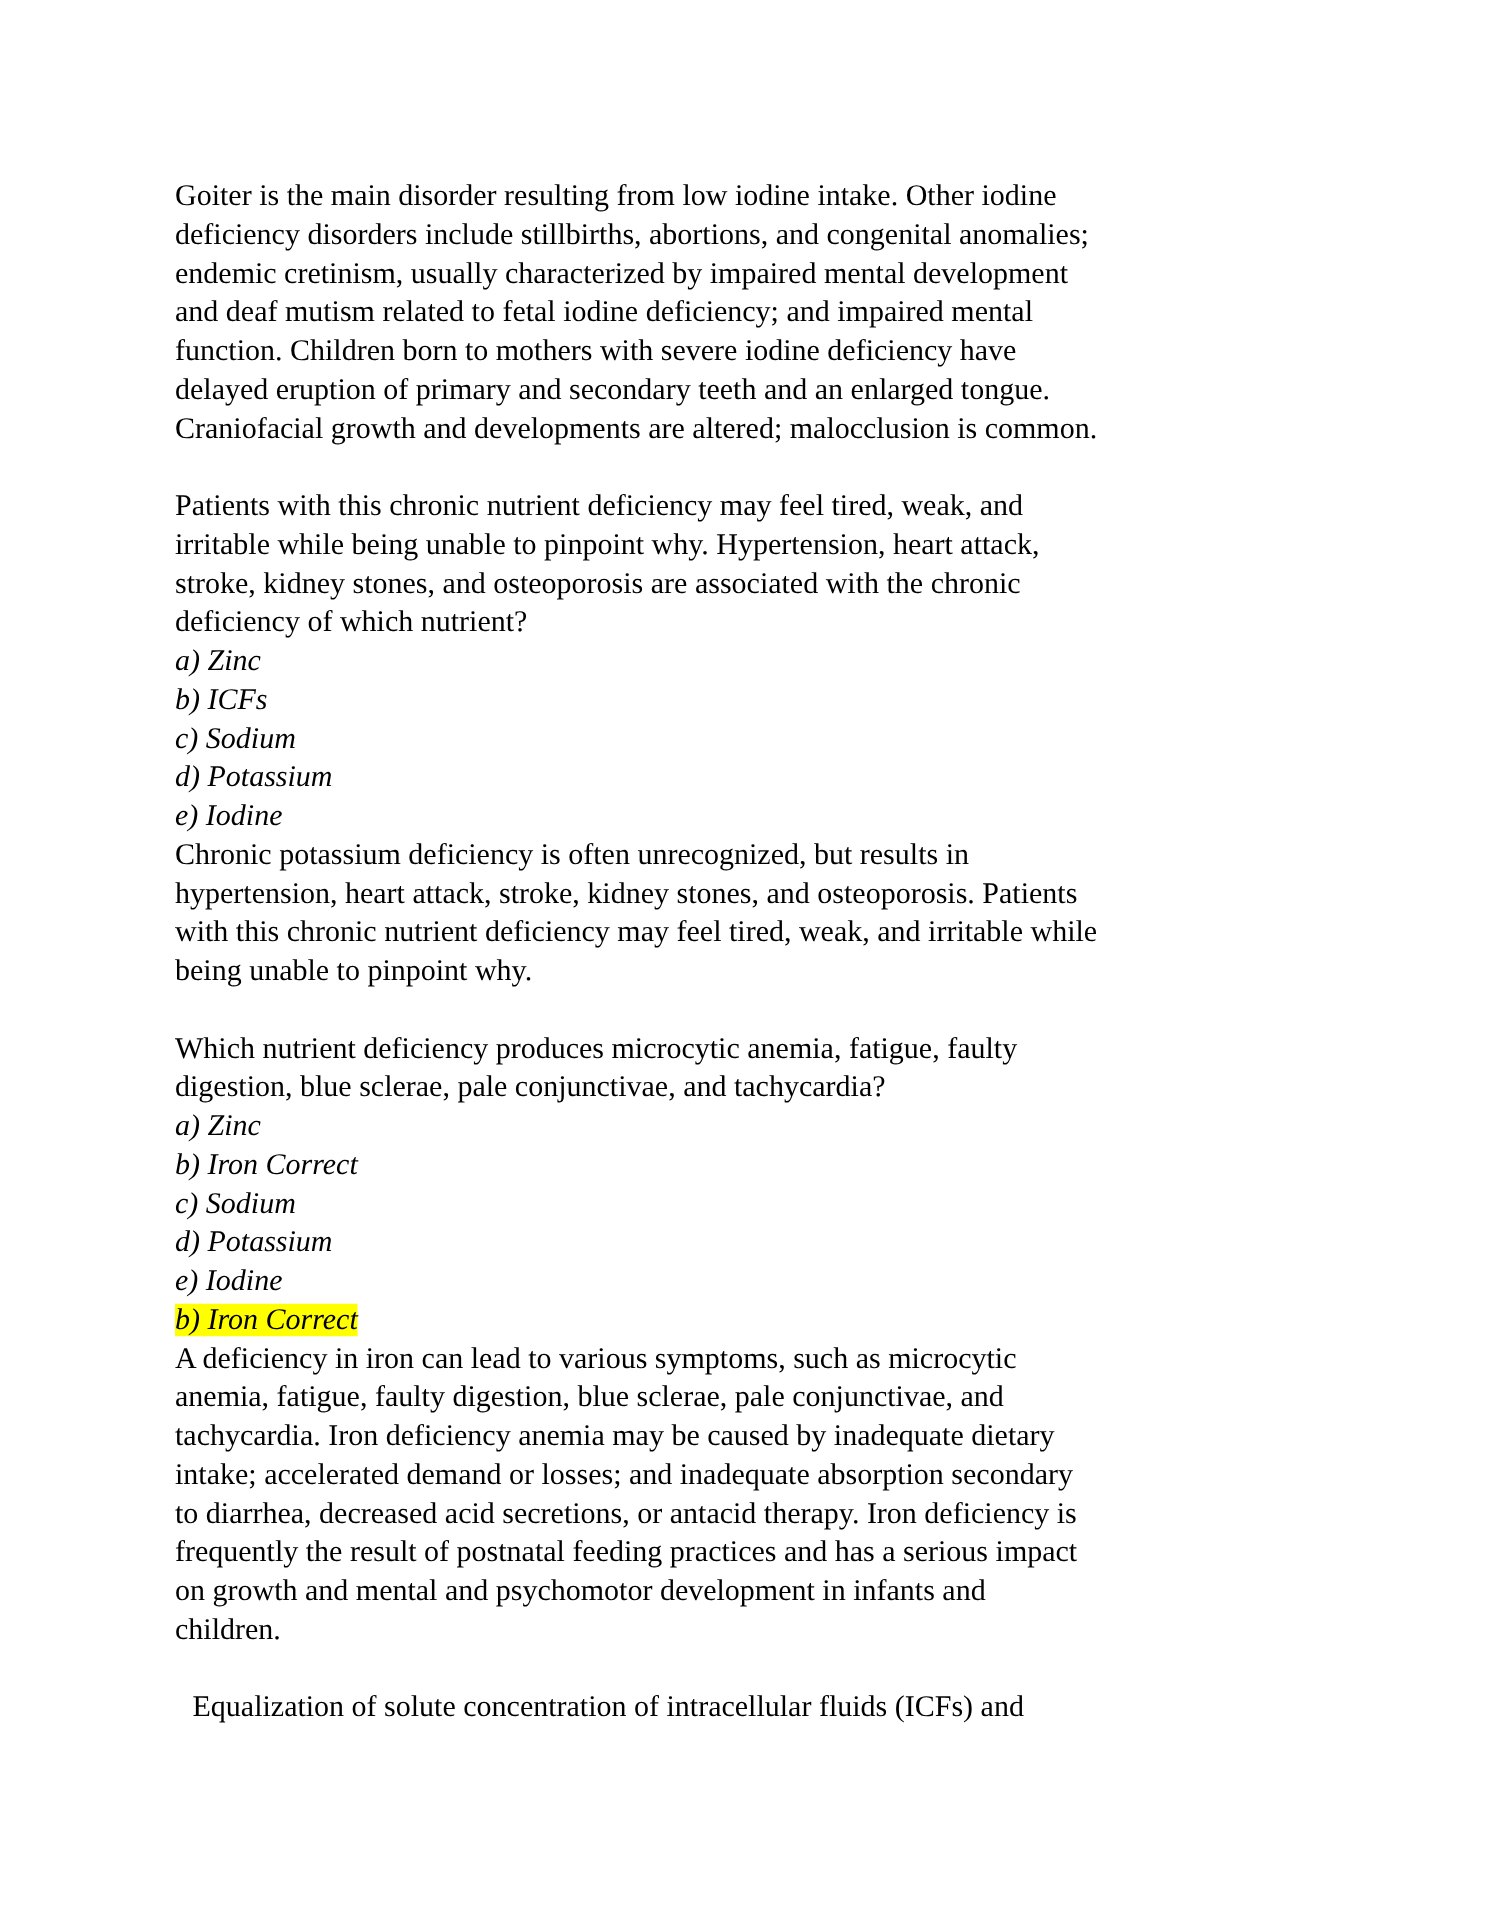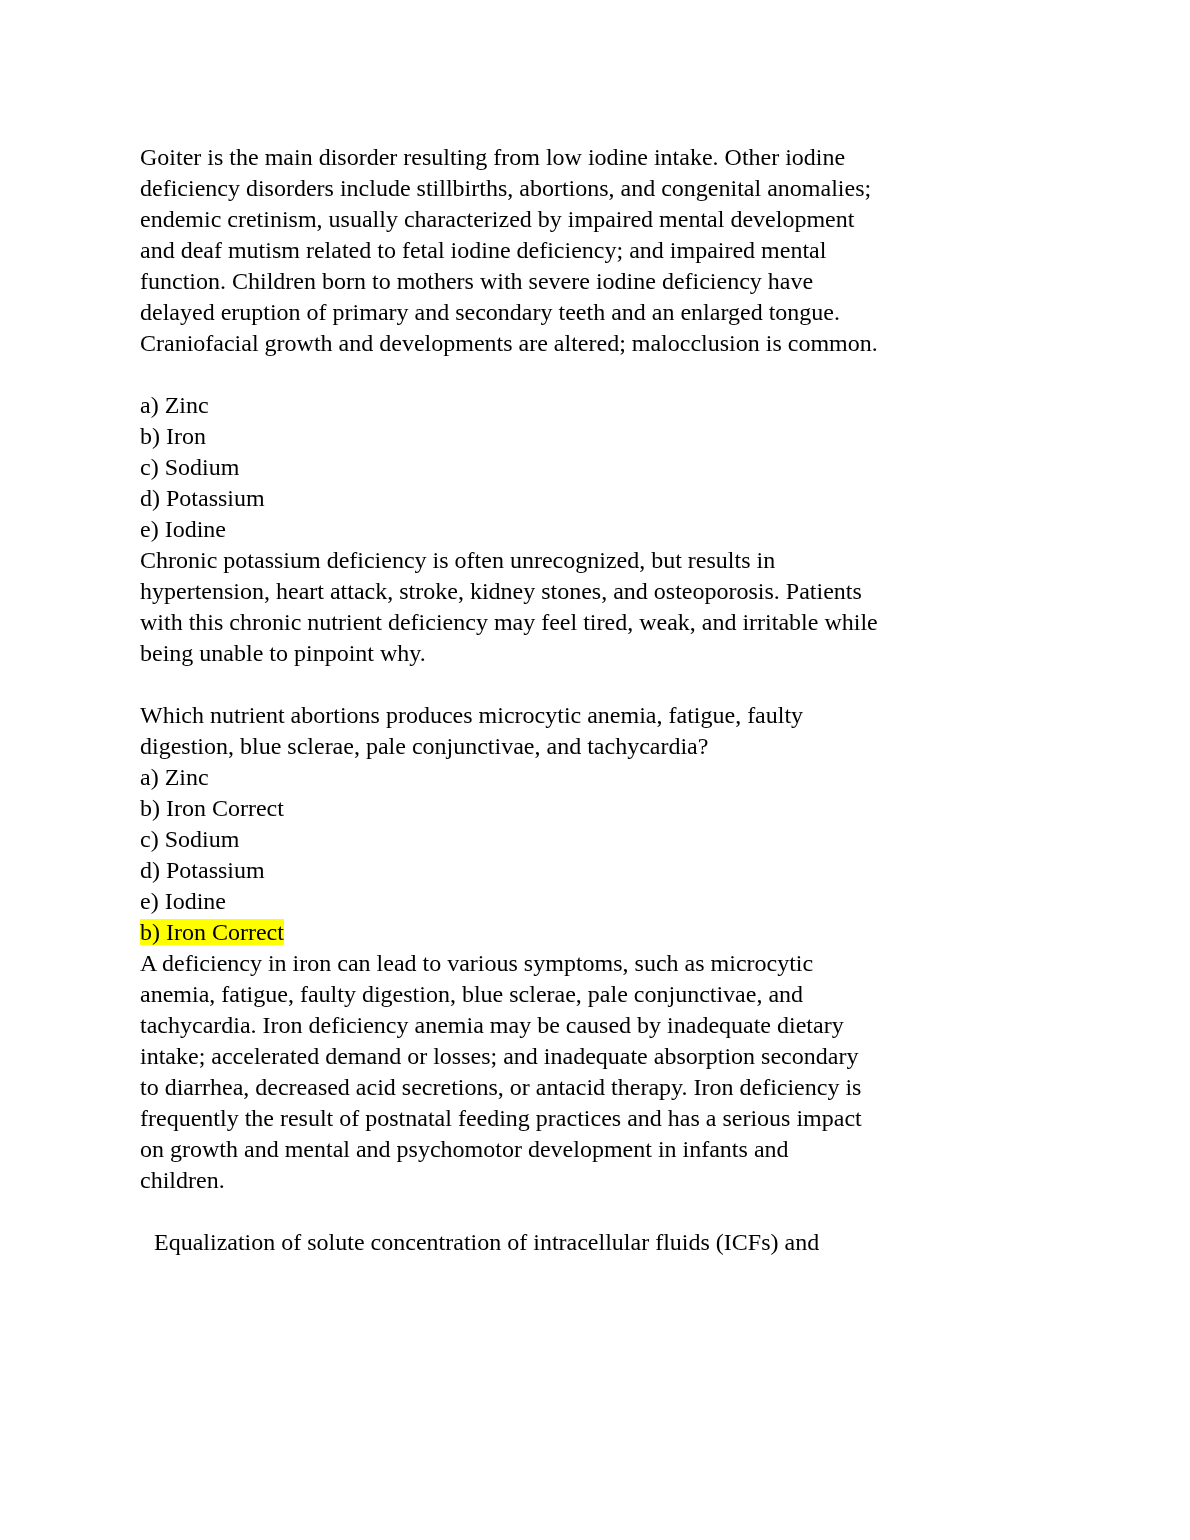--- a/index.html
+++ b/index.html
@@ -29,47 +29,49 @@
   .para,
   .prompt,
   .explanation {
     margin: 0;
     padding: 0;
   }
   .option,
   .answer-line {
     margin: 0;
     padding: 0;
+    font-style: italic;
   }
   .hl {
     background-color: #ffff00;
   }
 </style>
 </head>
 <body>
 
 <div class="page">
 
   <div class="block">
     <p class="para">Goiter is the main disorder resulting from low iodine intake. Other iodine deficiency disorders include stillbirths, abortions, and congenital anomalies; endemic cretinism, usually characterized by impaired mental development and deaf mutism related to fetal iodine deficiency; and impaired mental function. Children born to mothers with severe iodine deficiency have delayed eruption of primary and secondary teeth and an enlarged tongue. Craniofacial growth and developments are altered; malocclusion is common.</p>
   </div>
 
   <div class="block">
+    <p class="prompt">Patients with this chronic nutrient deficiency may feel tired, weak, and irritable while being unable to pinpoint why. Hypertension, heart attack, stroke, kidney stones, and osteoporosis are associated with the chronic deficiency of which nutrient?</p>
     <div>
       <div class="option">a) Zinc</div>
-      <div class="option">b) Iron</div>
+      <div class="option">b) ICFs</div>
       <div class="option">c) Sodium</div>
       <div class="option">d) Potassium</div>
       <div class="option">e) Iodine</div>
     </div>
     <p class="explanation">Chronic potassium deficiency is often unrecognized, but results in hypertension, heart attack, stroke, kidney stones, and osteoporosis. Patients with this chronic nutrient deficiency may feel tired, weak, and irritable while being unable to pinpoint why.</p>
   </div>
 
   <div class="block">
-    <p class="prompt">Which nutrient abortions produces microcytic anemia, fatigue, faulty digestion, blue sclerae, pale conjunctivae, and tachycardia?</p>
+    <p class="prompt">Which nutrient deficiency produces microcytic anemia, fatigue, faulty digestion, blue sclerae, pale conjunctivae, and tachycardia?</p>
     <div>
       <div class="option">a) Zinc</div>
       <div class="option">b) Iron Correct</div>
       <div class="option">c) Sodium</div>
       <div class="option">d) Potassium</div>
       <div class="option">e) Iodine</div>
     </div>
     <div class="answer-line">
       <span class="hl">b) Iron Correct</span>
     </div>

